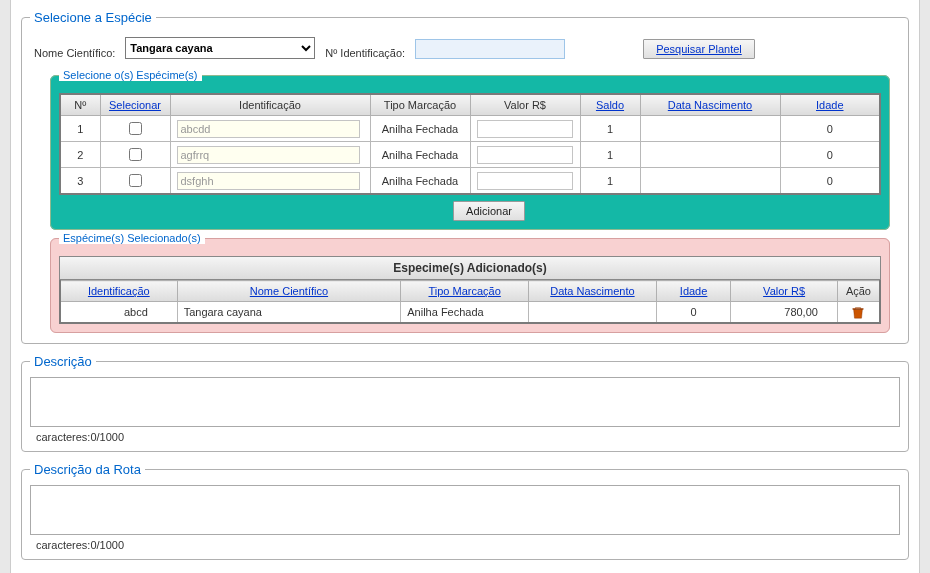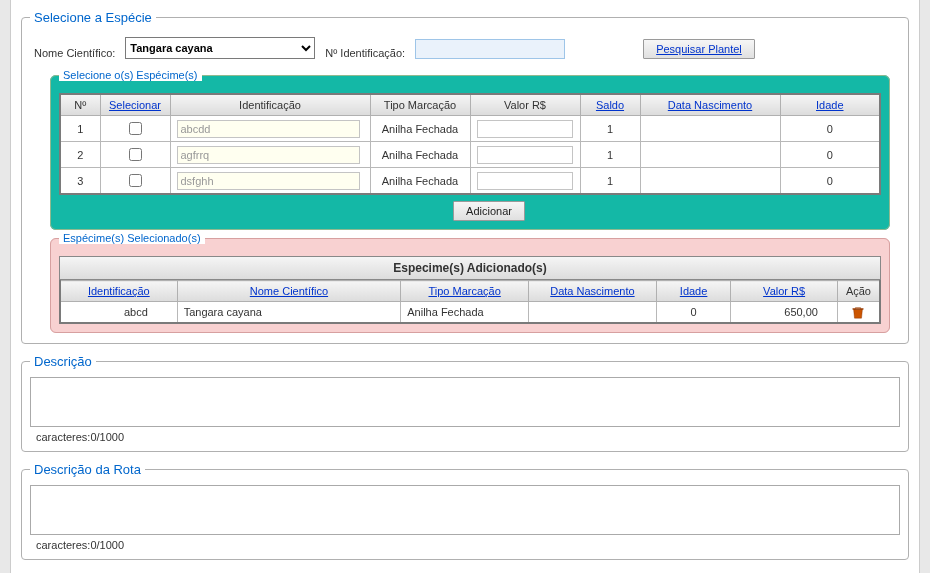--- a/index.html
+++ b/index.html
@@ -259,21 +259,21 @@
             <th style="width:40px">Ação</th>
           </tr>
         </thead>
         <tbody id="selecionados-body">
             <tr>
               <td class="right">abcd</td>
               <td class="left">Tangara cayana</td>
               <td class="left">Anilha Fechada</td>
               <td></td>
               <td>0</td>
-              <td class="right">650,00</td>
+              <td class="right">780,00</td>
               <td><svg class="trash" viewBox="0 0 16 16">
                   <path fill="#cc5500" stroke="#883300" stroke-width="0.5" d="M3 5h10l-1 10H4z M5 3h6v2H5z M2 5h12v-1H2z"></path>
                 </svg></td>
             </tr>
           </tbody>
       </table>
     </fieldset>
   </fieldset>
 
   <fieldset>

